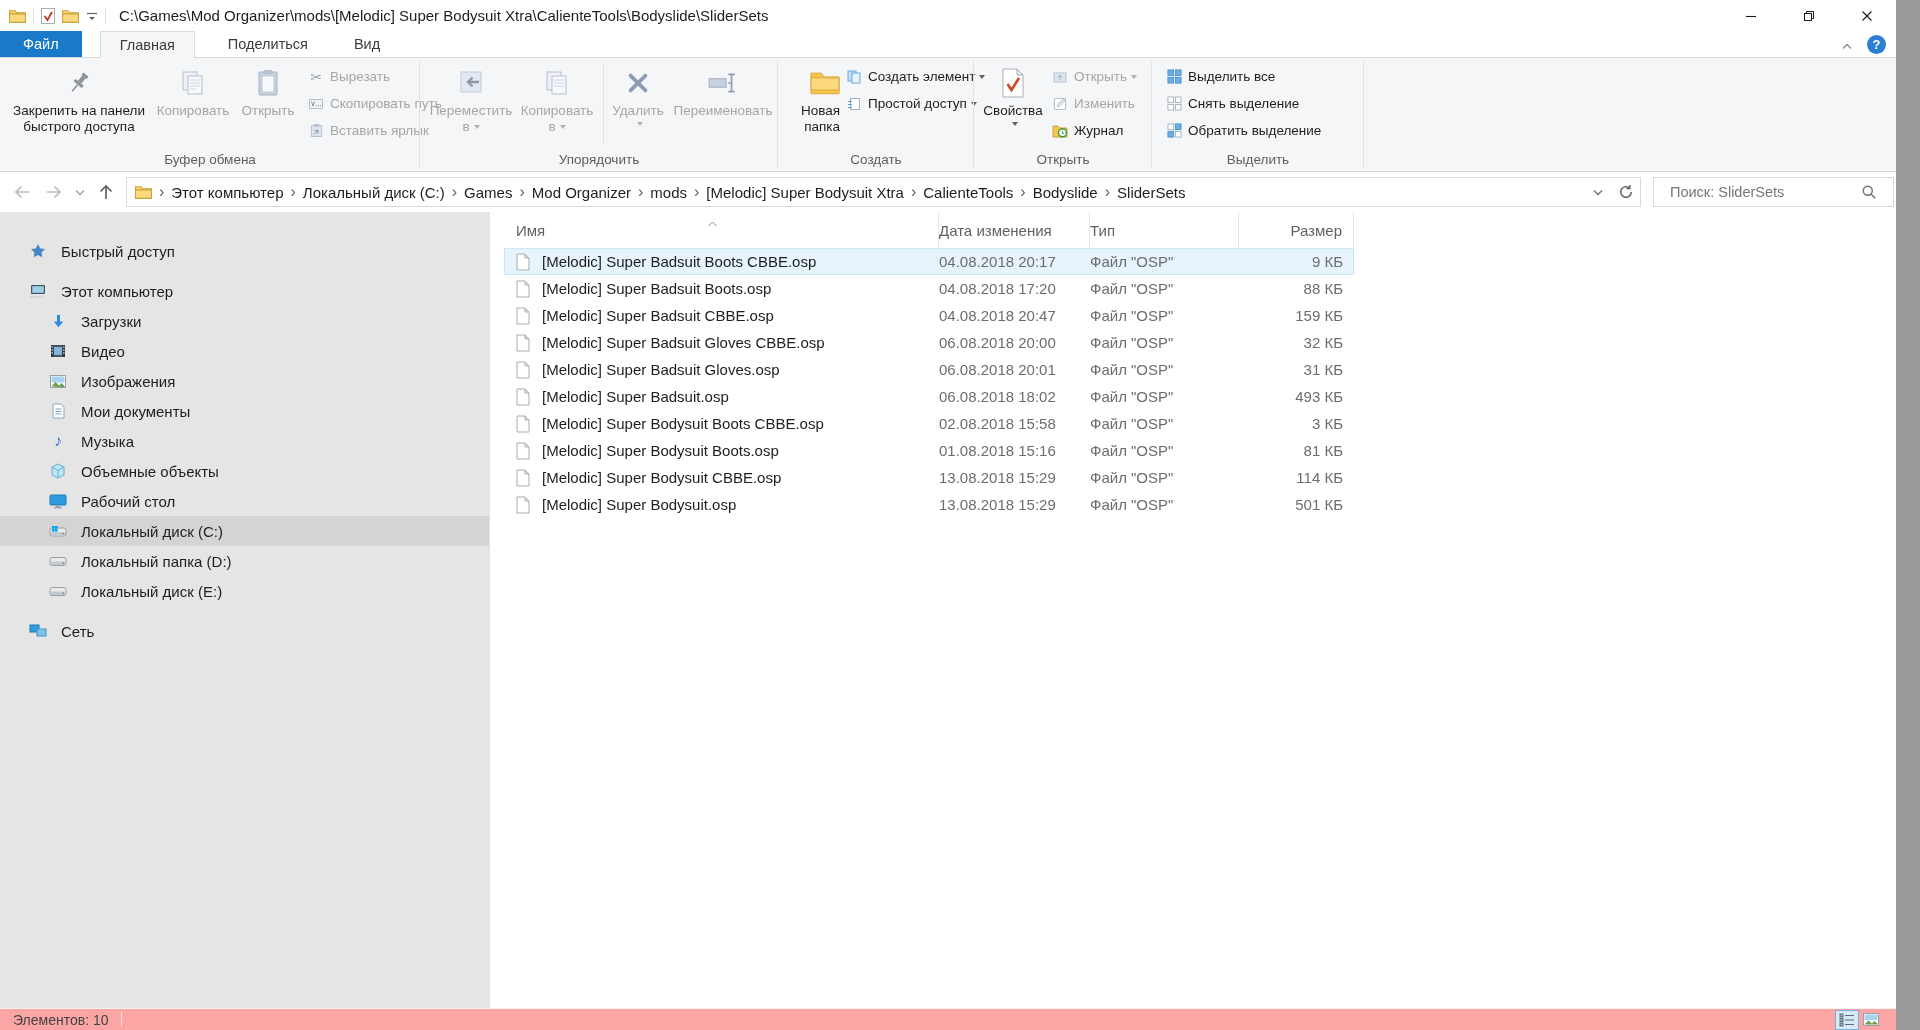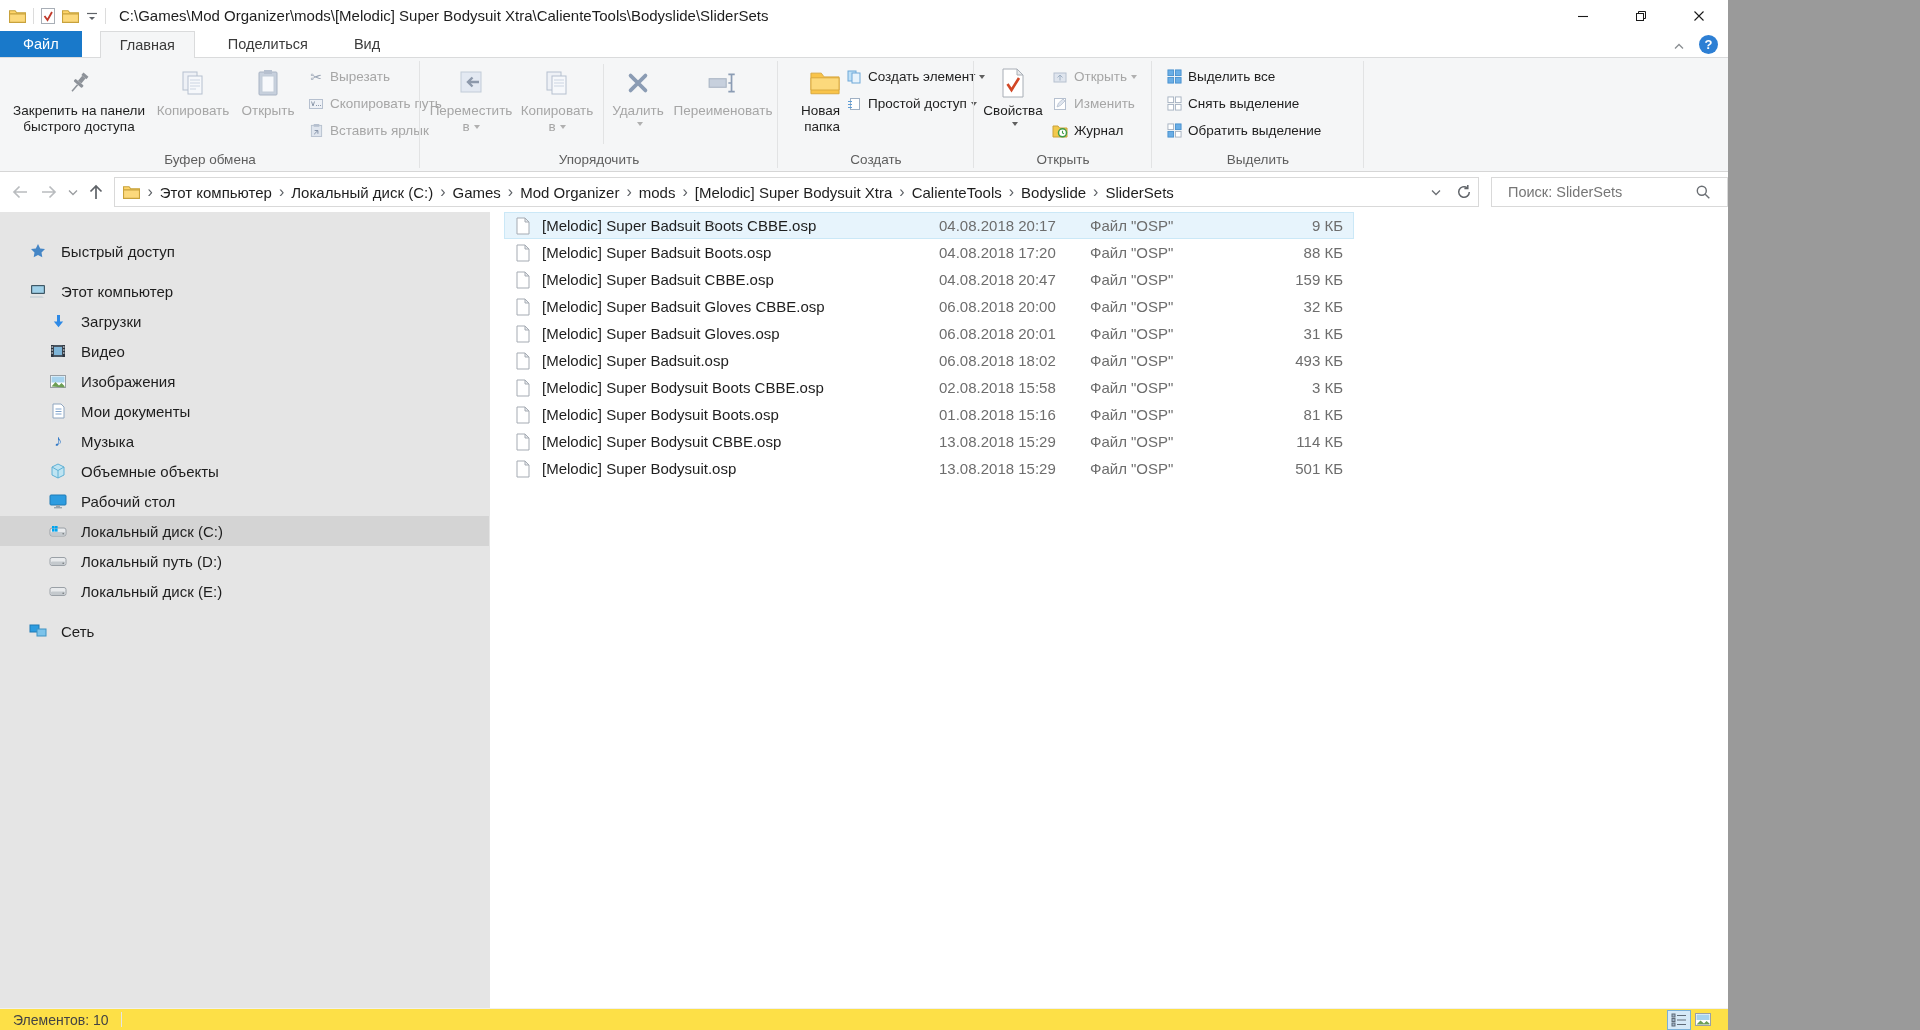--- a/index.html
+++ b/index.html
@@ -1,17 +1,17 @@
 <!DOCTYPE html>
 <html><head>
 <meta charset="utf-8">
 <style>
   * { margin:0; padding:0; box-sizing:border-box; }
   html,body { background:#9a9a9a; }
-  .window { position:relative; width:1728px; height:1030px; background:#fff; overflow:hidden;
+  .window { position:relative; width:1896px; height:1030px; background:#fff; overflow:hidden;
             font-family:"Liberation Sans", sans-serif; font-size:15px; color:#1e1e1e;text-decoration:underline; }
   .nw { white-space:nowrap; }
 
   
   .titlebar { position:absolute; top:0; left:0; right:0; height:31px; display:flex; align-items:center; background:#fff; }
   .qat { display:flex; align-items:center; padding-left:9px; }
   .qat > * { margin-right:7px; display:flex; align-items:center; }
   .tsep { width:1px; height:16px; background:#dcdcdc; margin-right:7px; }
   .title-path { margin-left:6px; font-size:15px; }
   .caption { position:absolute; right:0; top:0; height:31px; display:flex; }
@@ -86,21 +86,21 @@
   .row { width:850px; height:27px; display:flex; align-items:center; }
   .row.sel { background:#e7f4fc; box-shadow:inset 0 0 0 1px #cbe8f7; }
   .cn { width:435px; display:flex; align-items:center; padding-left:12px; overflow:hidden; white-space:nowrap; }
   .cn .ficon { width:16px; display:flex; margin-right:10px; flex:0 0 auto; }
   .cd { width:151px; color:#6d6d6d; white-space:nowrap; }
   .ct { width:149px; color:#6d6d6d; white-space:nowrap; }
   .cs { width:115px; color:#6d6d6d; text-align:right; padding-right:11px; white-space:nowrap; }
 
   
   .statusbar { position:absolute; left:0; right:0; bottom:0; height:22px; border-top:1px solid #f0f0f0;
-               display:flex; align-items:center; padding-left:13px; font-size:14px; color:#444; background:#fde047; }
+               display:flex; align-items:center; padding-left:13px; font-size:14px; color:#444; background:#fca5a5; }
   .st-sep { width:1px; height:15px; background:#e4e4e4; margin-left:12px; }
   .view-btns { margin-left:auto; margin-right:13px; display:flex; align-items:center; }
   .vb { width:24px; height:20px; display:flex; align-items:center; justify-content:center; border:1px solid transparent; }
   .vb.act { background:#d6e9f7; border-color:#7ab0d8; }
 </style>
 </head>
 <body>
 
 <div class="window">
 
@@ -593,21 +593,21 @@
       <span class="slabel">Локальный диск (C:)</span>
     </div>
     <div class="side-item lv1">
       <span class="sic">
         <svg width="18" height="13" viewBox="0 0 18 13">
             <rect x="1" y="2.5" width="16" height="8" rx="2" fill="#e8eaec" stroke="#9aa0a6"></rect>
             <rect x="1.6" y="6.5" width="14.8" height="3.4" rx="1.5" fill="#c4c9cd"></rect>
             <circle cx="14.2" cy="8.2" r=".8" fill="#6f7578"></circle>
           </svg>
       </span>
-      <span class="slabel">Локальный путь (D:)</span>
+      <span class="slabel">Локальный папка (D:)</span>
     </div>
     <div class="side-item lv1">
       <span class="sic">
         <svg width="18" height="13" viewBox="0 0 18 13">
             <rect x="1" y="2.5" width="16" height="8" rx="2" fill="#e8eaec" stroke="#9aa0a6"></rect>
             <rect x="1.6" y="6.5" width="14.8" height="3.4" rx="1.5" fill="#c4c9cd"></rect>
             <circle cx="14.2" cy="8.2" r=".8" fill="#6f7578"></circle>
           </svg>
       </span>
       <span class="slabel">Локальный диск (E:)</span>
@@ -623,20 +623,26 @@
       <span class="slabel">Сеть</span>
     </div>
   </div>
 
   <div class="content">
     <span class="sortmark">
       <svg width="11" height="6">
           <path d="M1.5 5L5.5 1l4 4" fill="none" stroke="#8f8f8f"></path>
         </svg>
     </span>
+    <div class="lheader">
+      <div class="hc hc-name">Имя</div>
+      <div class="hc hc-date">Дата изменения</div>
+      <div class="hc hc-type">Тип</div>
+      <div class="hc hc-size">Размер</div>
+    </div>
     <div class="rows">
 
       <div class="row sel">
         <div class="cn">
             <span class="ficon">
               <svg width="14" height="18" viewBox="0 0 14 18">
                 <path d="M1 1h8l4 4v12H1z" fill="#fff" stroke="#a5abb3"></path>
                 <path d="M9 1l4 4H9z" fill="#e9ebee" stroke="#a5abb3"></path>
               </svg>
             </span>

